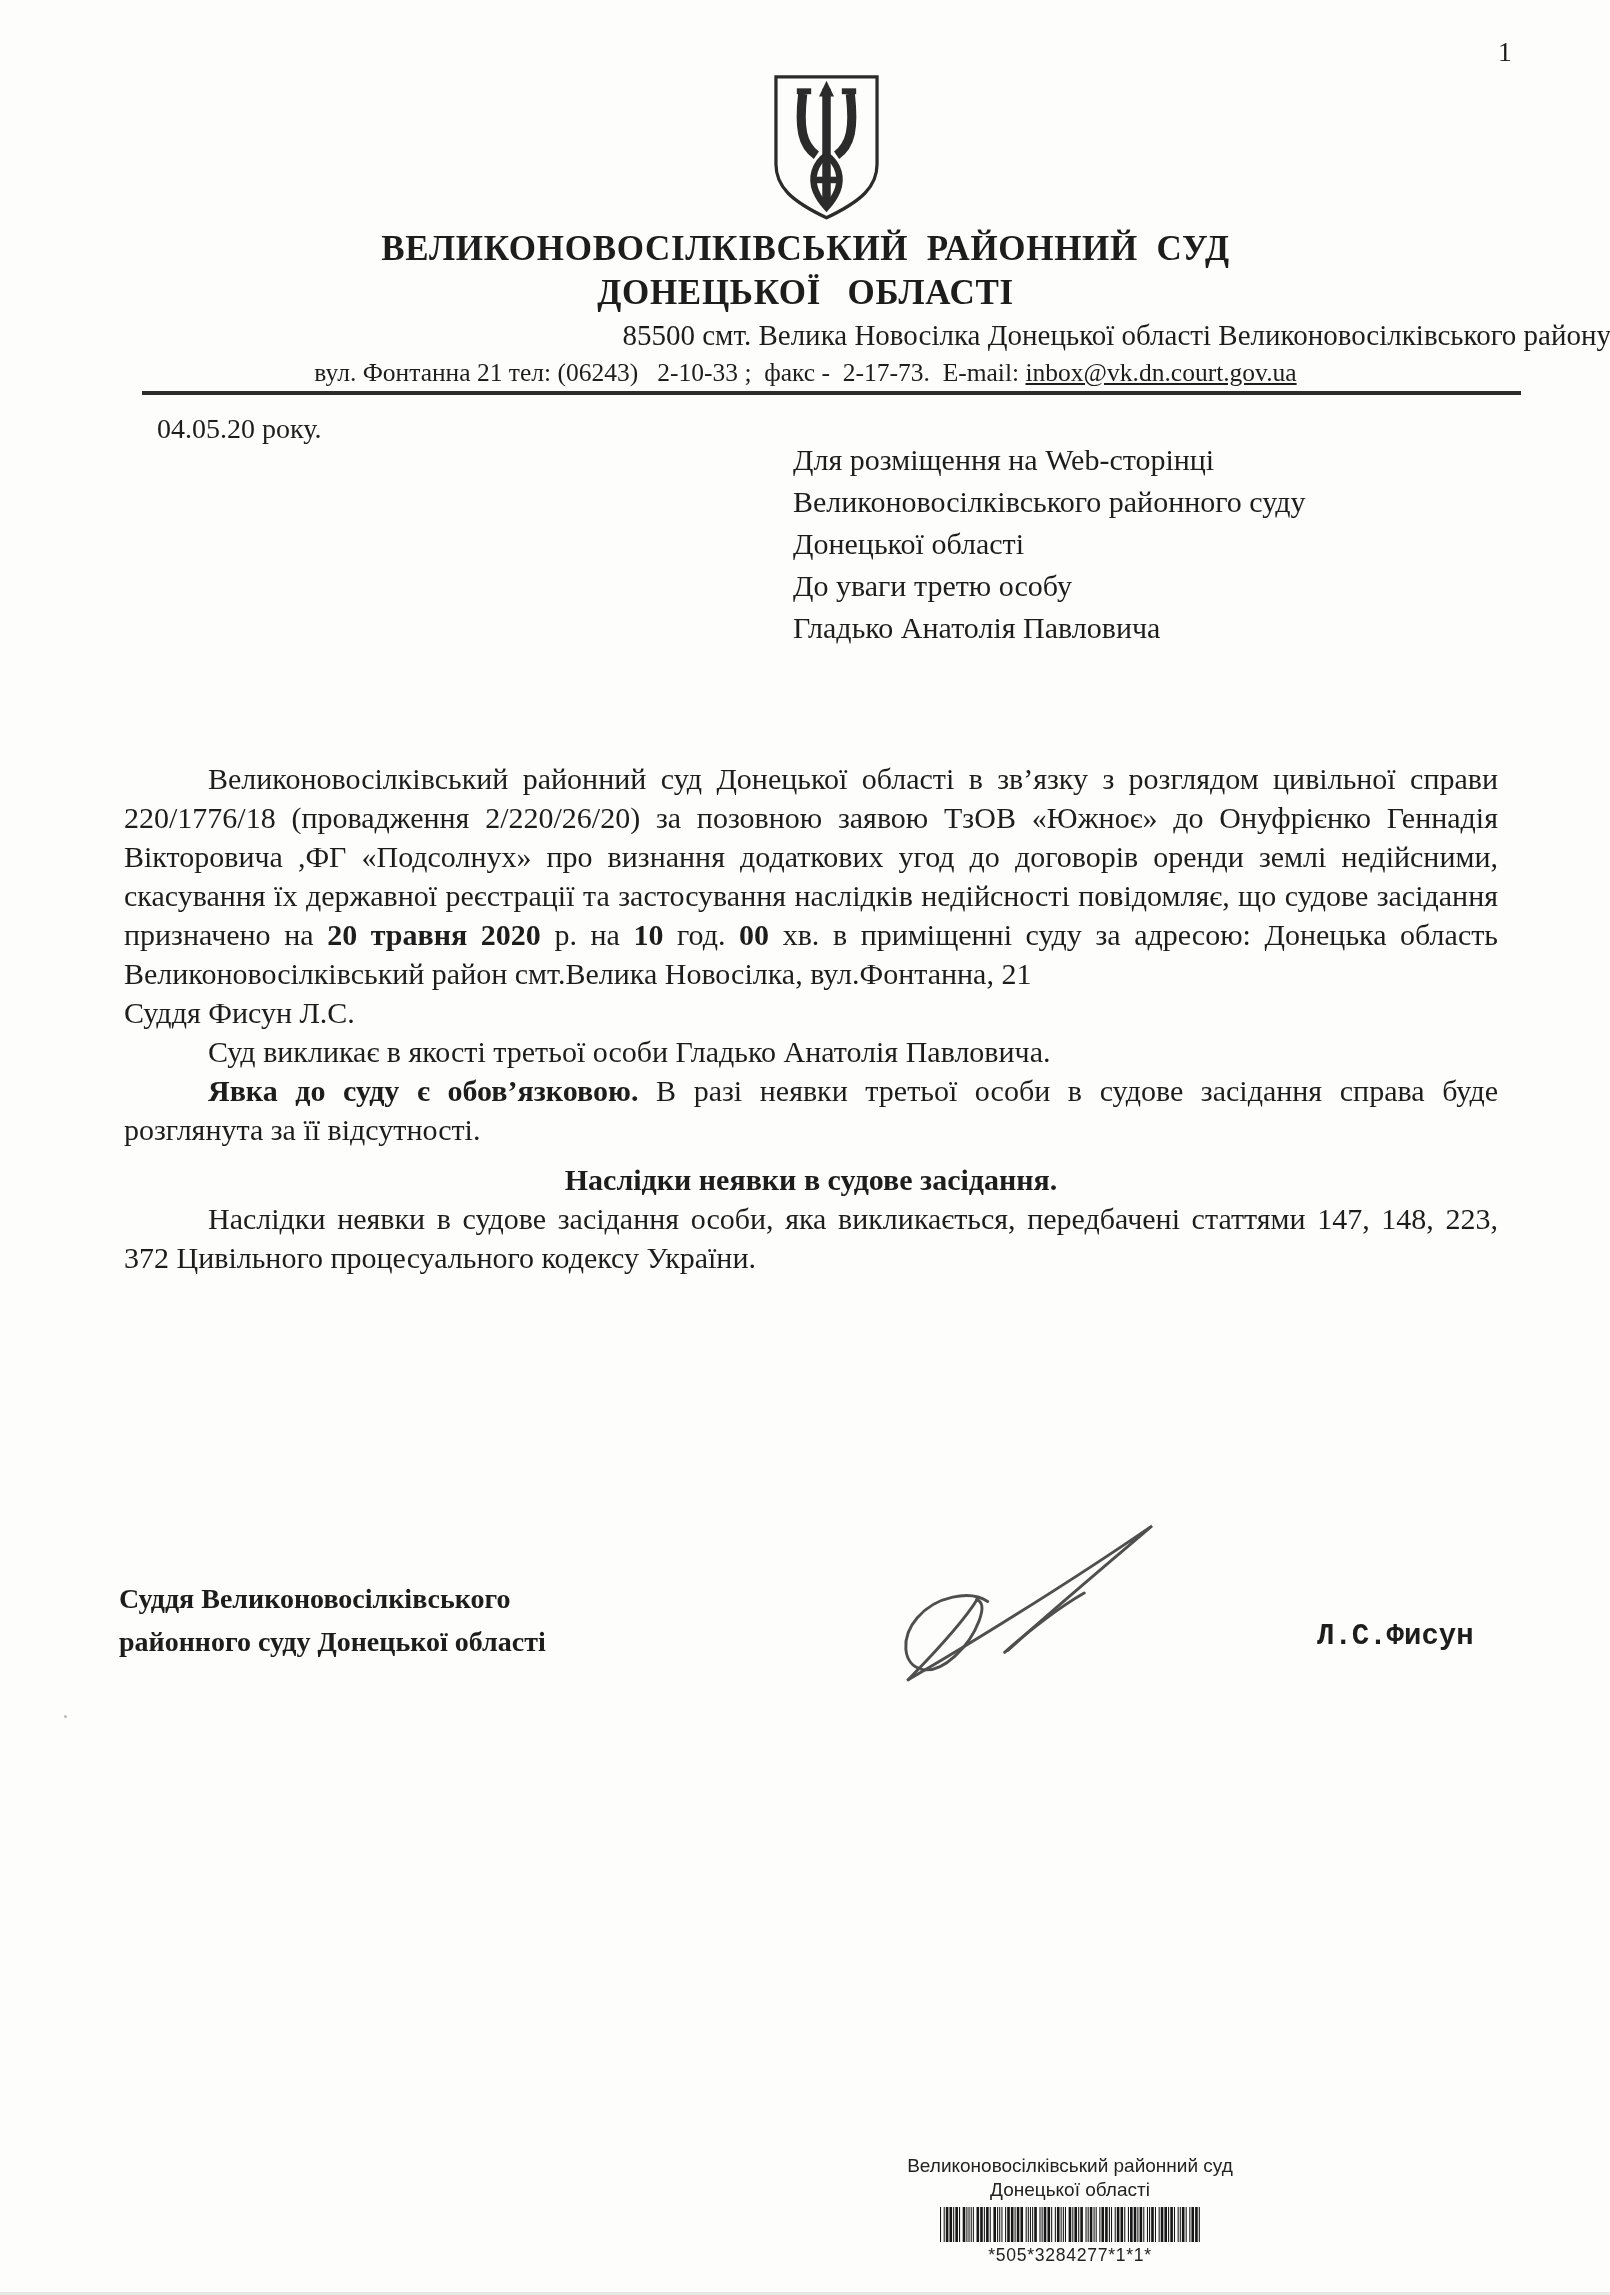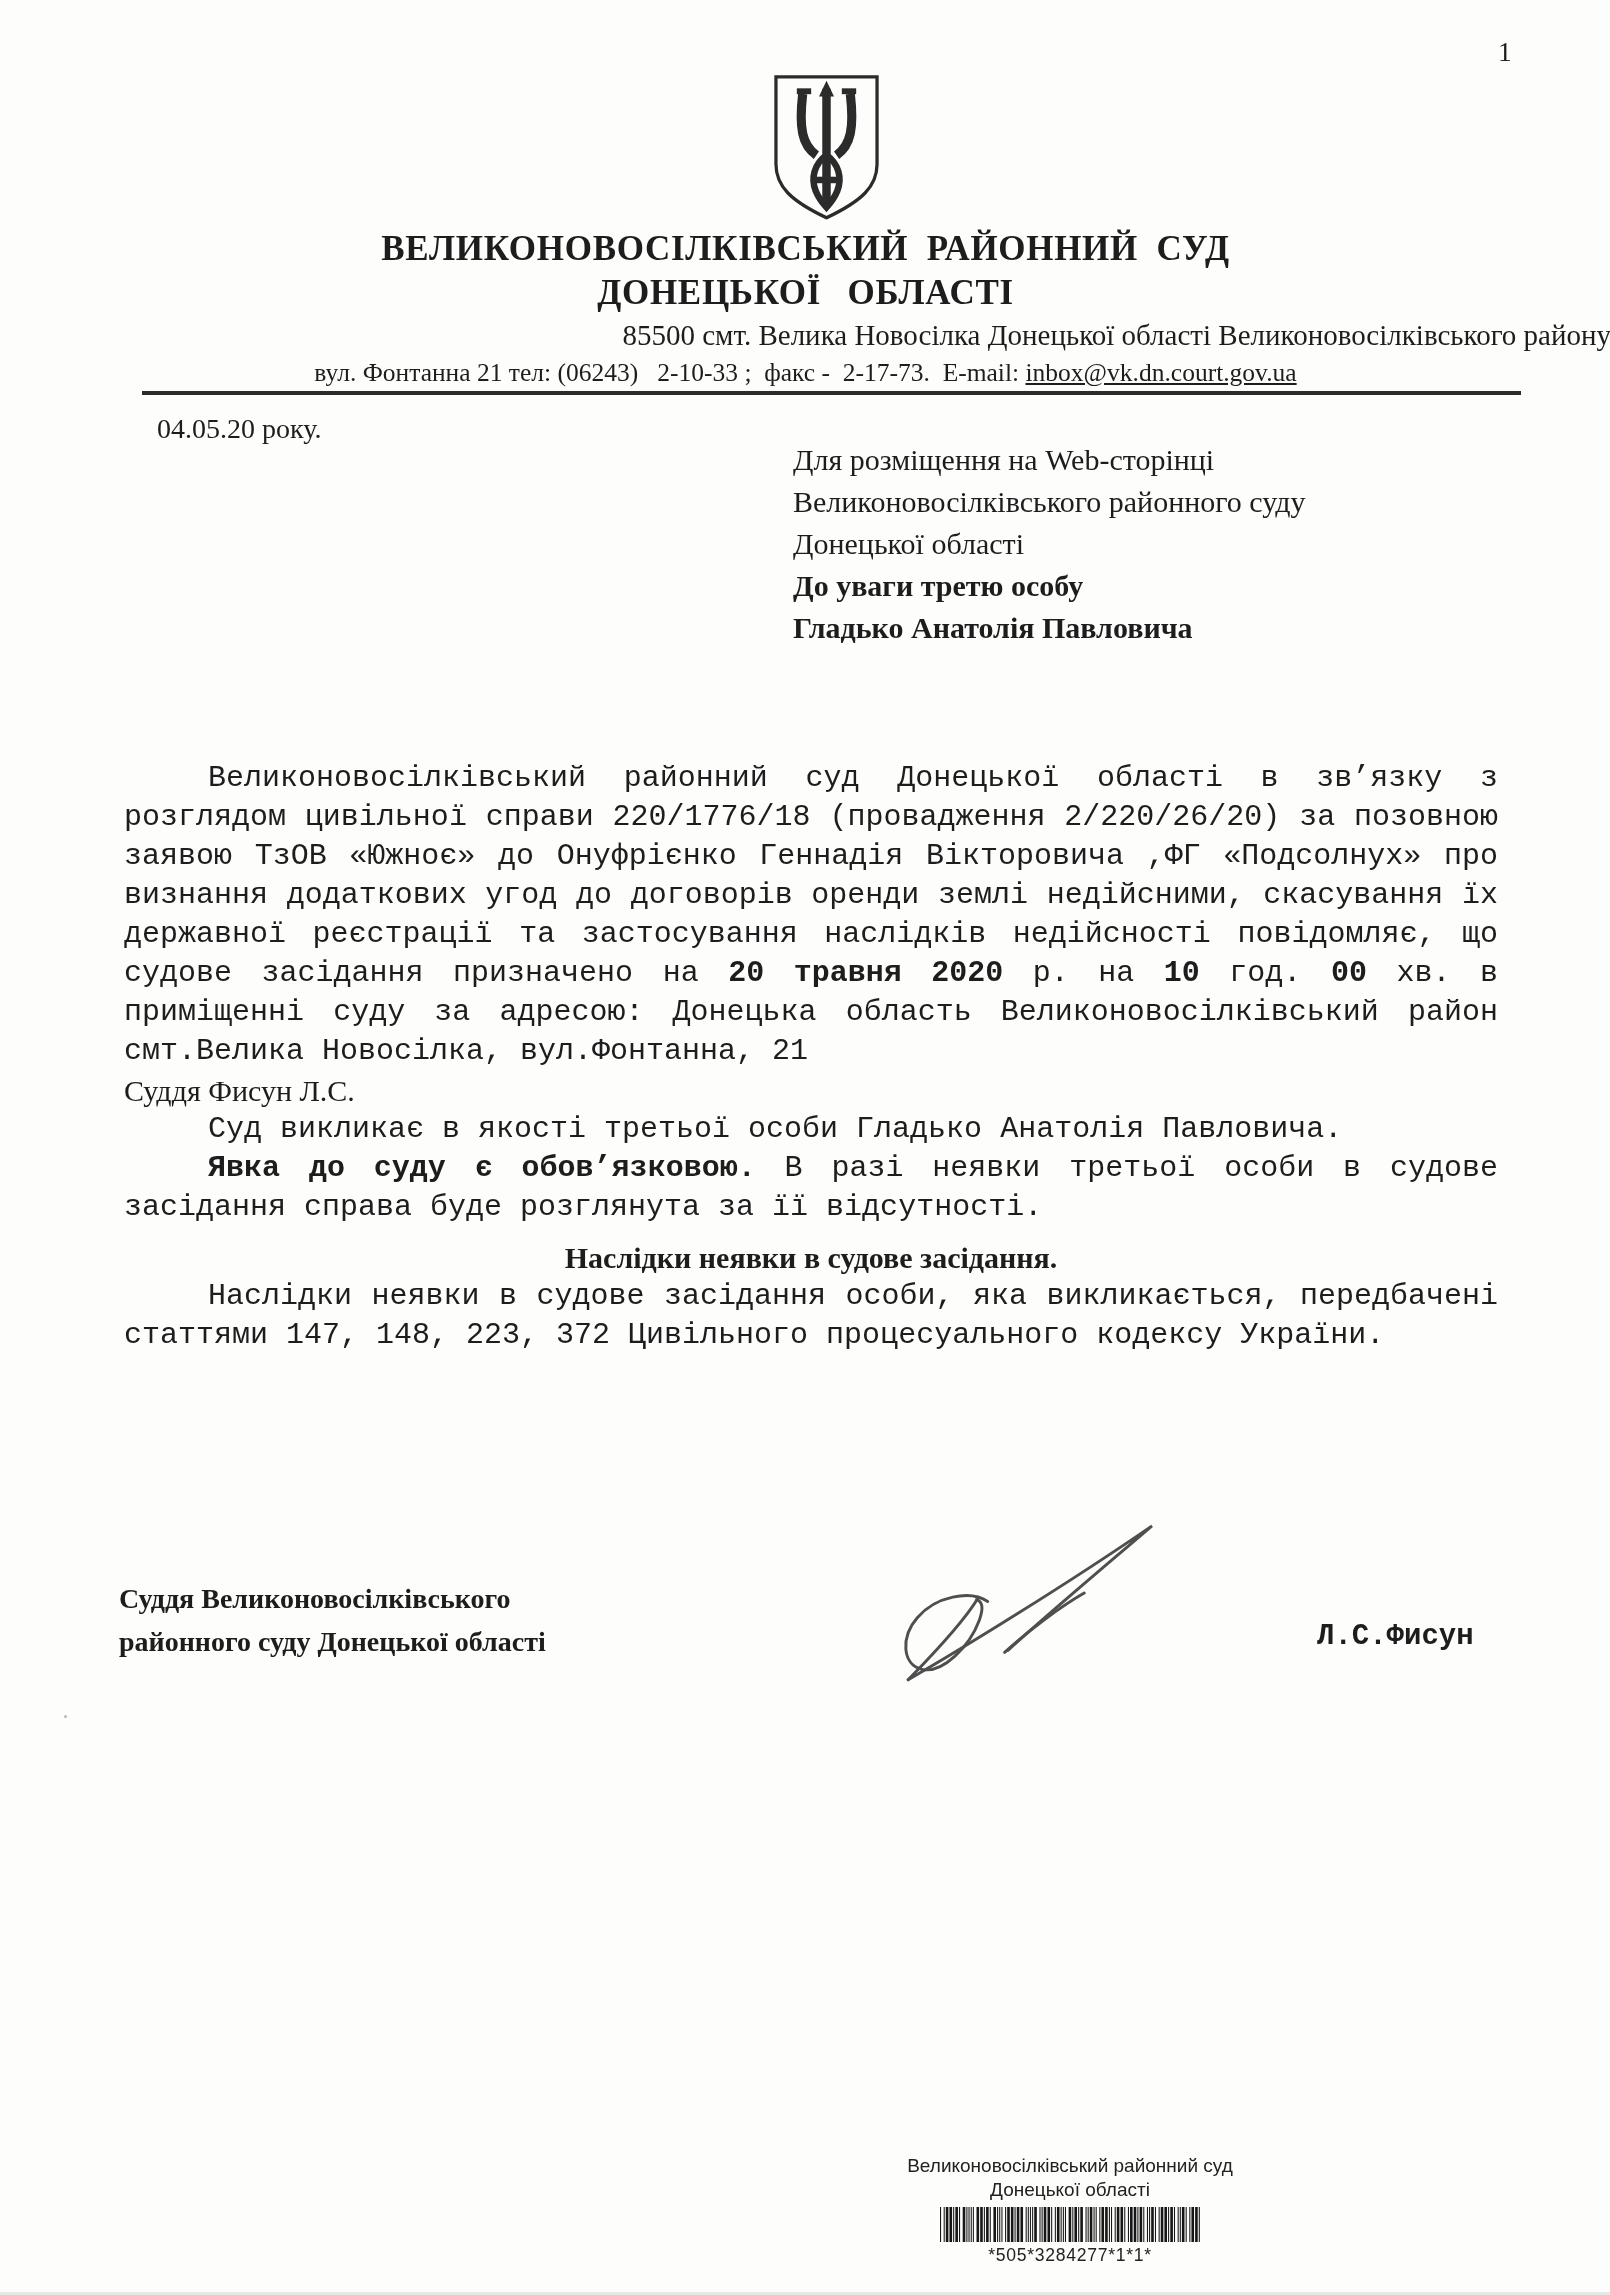--- a/index.html
+++ b/index.html
@@ -15,24 +15,24 @@
   .page-number{left:1498px;top:37px;font-size:27.4px;}
   .emblem{left:772px;top:73px;width:109px;height:150px;}
   .title-line1{left:0;top:229px;width:100%;text-align:center;font-size:35px;font-weight:bold;letter-spacing:0.7px;word-spacing:9.1px;}
   .title-line2{left:0;top:273px;width:100%;text-align:center;font-size:35px;font-weight:bold;letter-spacing:0.7px;word-spacing:17px;}
   .addr-line{left:0;top:319px;width:100%;text-align:right;font-size:29px;}
   .phone-line{left:0;top:358px;width:100%;text-align:center;font-size:25.5px;white-space:pre;}
   .phone-line .underline{text-decoration:underline;}
   .rule{left:142px;top:391px;width:1379px;height:3.9px;background:#2c2c2c;}
   .date-line{left:157px;top:413px;font-size:28px;}
   .recipient{left:793px;top:439px;font-size:30px;line-height:42px;}
-  .recipient .bold{font-weight:bold;}
+  .recipient .bold{font-weight:normal;}
   .doc-body{left:124px;top:759px;width:1374px;font-size:30px;line-height:39px;text-align:justify;}
   .doc-body p{margin:0;}
-  .doc-body p.indent{text-indent:84px;font-family:Liberation Mono, monospace;}
+  .doc-body p.indent{text-indent:84px;}
   .doc-body p.plain{text-align:left;}
   .doc-body p.center{text-align:center;font-weight:bold;margin-top:11px;}
   .sig-left{left:119px;top:1577px;font-size:28px;font-weight:bold;line-height:43px;}
   .sig-name{left:1317px;top:1620px;font-size:29px;font-weight:bold;font-family:Liberation Mono, monospace;}
   .sig-svg{left:836px;top:1475px;width:366px;height:313px;}
   .footer{left:907px;top:2154px;width:326px;text-align:center;font-family:"Liberation Sans", sans-serif;font-size:19px;line-height:24px;color:#222;}
   .footer .barcode{display:block;width:261px;height:35px;margin:4.6px auto 1.3px auto;}
   .footer .barcode-text{font-size:17.6px;letter-spacing:0.7px;}
   .speck{width:3.3px;height:3.3px;background:#b9b9b9;border-radius:50%;}
   .scan-edge{left:0;bottom:0;width:100%;height:3.3px;background:#e7e7e5;}

